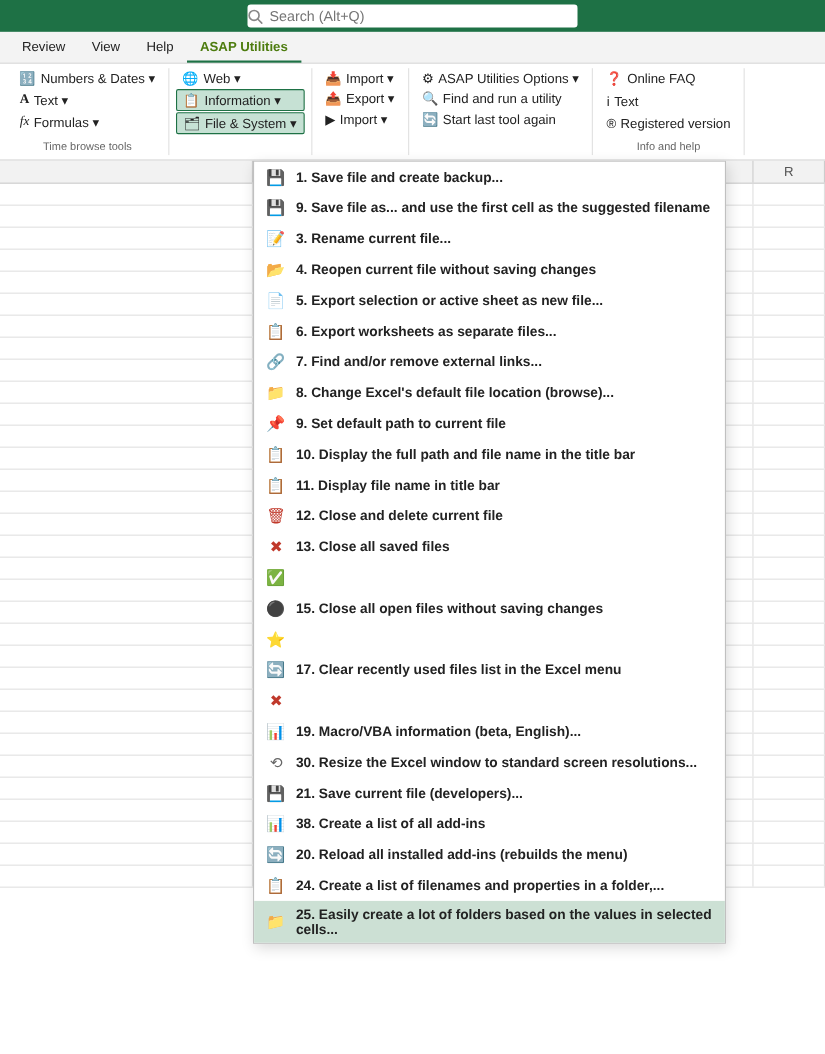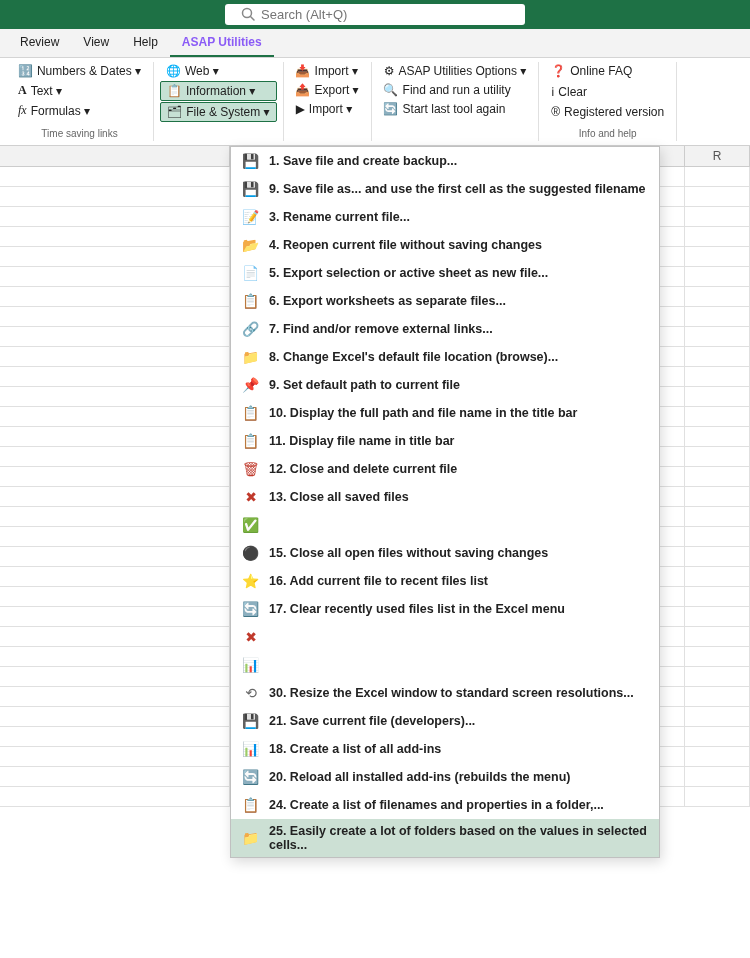--- a/index.html
+++ b/index.html
@@ -8,23 +8,24 @@
     
     .search-bar {
       background: #1e7145;
       padding: 4px 0;
       display: flex;
       justify-content: center;
       align-items: center;
     }
     .search-input-wrap {
       display: flex;
+      align-items: center;
       background: #fff;
       border-radius: 3px;
-      padding: 3px 16px;
+      padding: 3px 0;
       width: 300px;
       gap: 6px;
     }
     .search-input-wrap input {
       border: none;
       outline: none;
       font-size: 13px;
       color: #555;
       width: 100%;
       background: transparent;
@@ -40,21 +41,21 @@
       padding: 0 8px;
     }
     .ribbon-tab {
       padding: 6px 12px;
       font-size: 12px;
       cursor: pointer;
       color: #222;
       border-bottom: 2px solid transparent;
     }
     .ribbon-tab.active {
-      color: #8b5cf6;
+      color: #4d7c0f;
       border-bottom: 2px solid #1e7145;
       font-weight: 600;
     }
 
     
     .ribbon-toolbar {
       background: #fff;
       border-bottom: 1px solid #d0d0d0;
       display: flex;
       align-items: stretch;
@@ -206,21 +207,21 @@
       </div>
       <div class="ribbon-btn">
         <span style="font-weight:bold;font-family:serif;">A</span>
         <span>Text ▾</span>
       </div>
       <div class="ribbon-btn">
         <span style="font-style:italic;font-family:serif;">fx</span>
         <span>Formulas ▾</span>
       </div>
     </div>
-    <div class="ribbon-group-label">Time saving links</div>
+    <div class="ribbon-group-label">Time browse tools</div>
   </div>
 
   <div class="ribbon-group">
     <div class="ribbon-group-buttons">
       <div class="ribbon-btn">
         <span>🌐</span>
         <span>Web ▾</span>
       </div>
       <div class="ribbon-btn active-dropdown">
         <span>📋</span>
@@ -271,21 +272,21 @@
   </div>
 
   <div class="ribbon-group">
     <div class="ribbon-group-buttons">
       <div class="ribbon-btn">
         <span>❓</span>
         <span>Online FAQ</span>
       </div>
       <div class="ribbon-btn">
         <span>ℹ</span>
-        <span>Clear</span>
+        <span>Text</span>
       </div>
       <div class="ribbon-btn">
         <span>®</span>
         <span>Registered version</span>
       </div>
     </div>
     <div class="ribbon-group-label">Info and help</div>
   </div>
 
   <div class="dropdown-menu">
@@ -343,43 +344,43 @@
     </div>
     <div class="menu-item">
       <span class="menu-item-icon icon-green">✅</span>
     </div>
     <div class="menu-item">
       <span class="menu-item-icon icon-dark">⚫</span>
       <span class="menu-item-text">15. Close all open files without saving changes</span>
     </div>
     <div class="menu-item">
       <span class="menu-item-icon icon-gray">⭐</span>
-      <span class="menu-item-text">16. Add current file to recent files list</span>
     </div>
     <div class="menu-item">
       <span class="menu-item-icon icon-gray">🔄</span>
       <span class="menu-item-text">17. Clear recently used files list in the Excel menu</span>
     </div>
     <div class="menu-item">
       <span class="menu-item-icon icon-red">✖</span>
     </div>
     <div class="menu-item">
       <span class="menu-item-icon icon-blue">📊</span>
+      <span class="menu-item-text">19. Macro/VBA information (beta, English)...</span>
     </div>
     <div class="menu-item">
       <span class="menu-item-icon icon-gray">⟲</span>
       <span class="menu-item-text">30. Resize the Excel window to standard screen resolutions...</span>
     </div>
     <div class="menu-item">
       <span class="menu-item-icon icon-blue">💾</span>
       <span class="menu-item-text">21. Save current file (developers)...</span>
     </div>
     <div class="menu-item">
       <span class="menu-item-icon icon-blue">📊</span>
-      <span class="menu-item-text">18. Create a list of all add-ins</span>
+      <span class="menu-item-text">38. Create a list of all add-ins</span>
     </div>
     <div class="menu-item">
       <span class="menu-item-icon icon-gray">🔄</span>
       <span class="menu-item-text">20. Reload all installed add-ins (rebuilds the menu)</span>
     </div>
     <div class="menu-item">
       <span class="menu-item-icon icon-blue">📋</span>
       <span class="menu-item-text">24. Create a list of filenames and properties in a folder,...</span>
     </div>
     <div class="menu-item highlighted">

